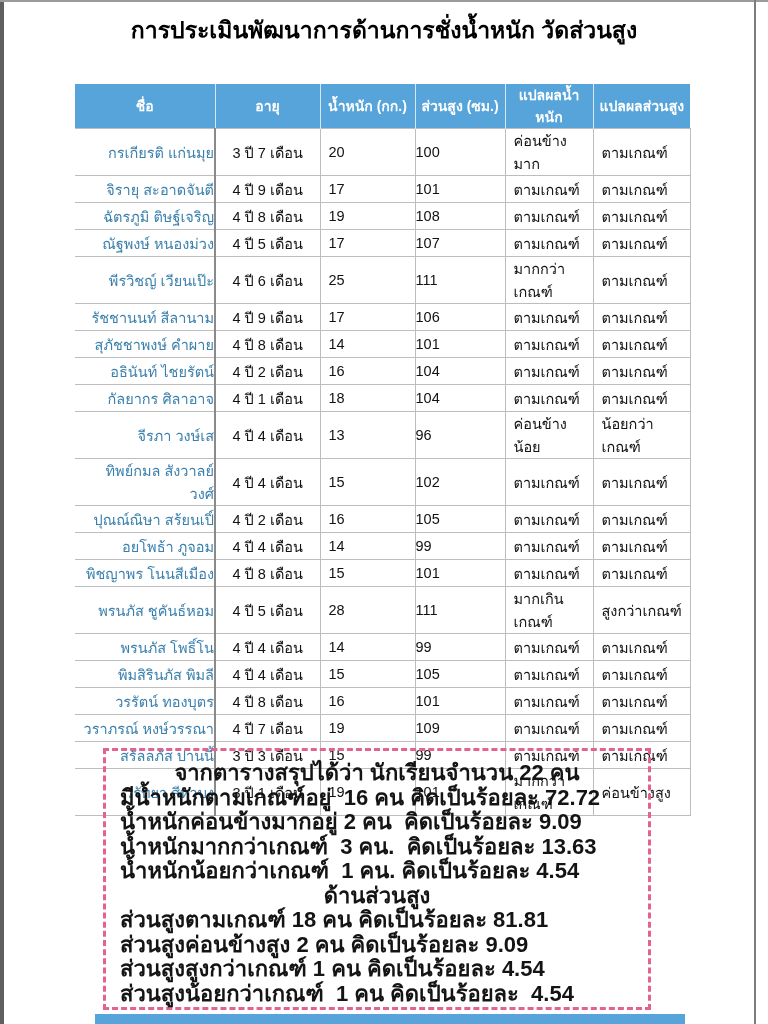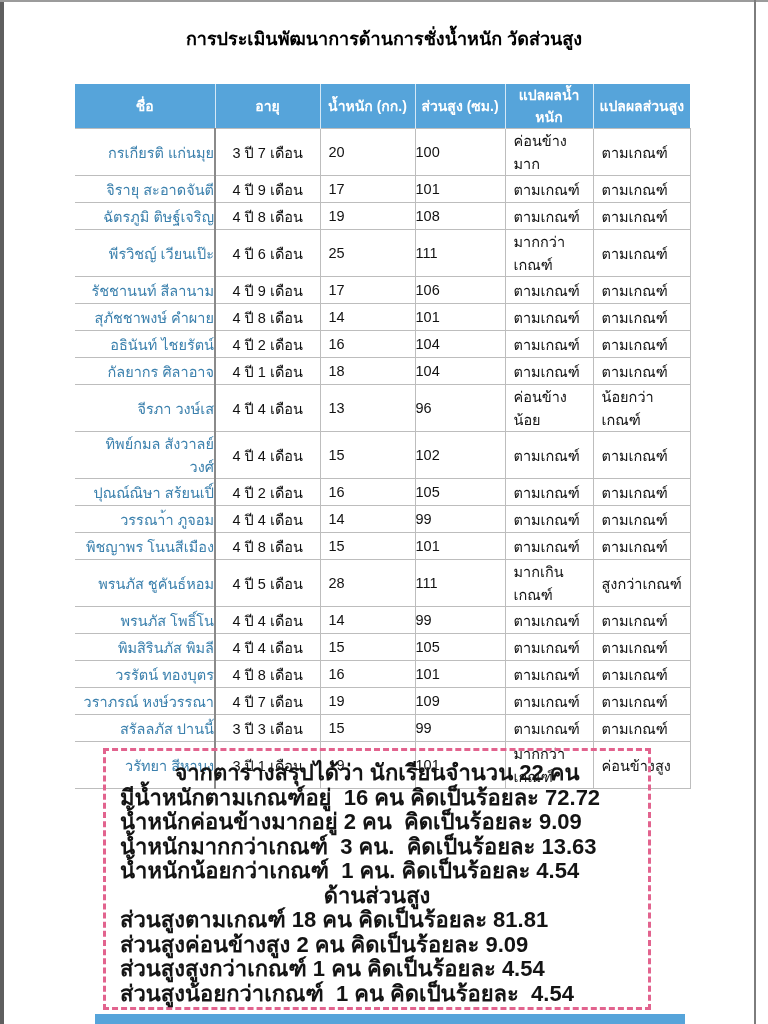--- a/index.html
+++ b/index.html
@@ -14,22 +14,22 @@
     background:#ffffff;
     font-family:"Liberation Sans","DejaVu Sans",sans-serif;
     position:relative;
   }
   
   .edge-left{position:absolute;left:0;top:0;width:4px;height:1024px;background:#5f5f5f;}
   .edge-top{position:absolute;left:0;top:0;width:768px;height:2px;background:#9b9b9b;}
   .edge-right{position:absolute;left:754px;top:0;width:2px;height:1024px;background:#7d7d7d;}
 
   .title{
-    position:absolute;top:24px;left:40px;width:688px;
-    text-align:center;font-size:18px;font-weight:bold;color:#000;
+    position:absolute;top:12px;left:40px;width:688px;
+    text-align:center;font-size:23px;font-weight:bold;color:#000;
   }
 
   table.assessment{
     position:absolute;left:75px;top:84px;width:615px;
     border-collapse:collapse;table-layout:fixed;
     font-size:14.5px;color:#111;
   }
   col.c-name{width:140px;}
   col.c-age{width:105px;}
   col.c-weight{width:95px;}
@@ -120,20 +120,28 @@
       </tr>
       <tr>
         <td class="cell-name">ฉัตรภูมิ  ติษฐ์เจริญ</td>
         <td class="cell-age">4 ปี 8 เดือน</td>
         <td class="cell-weight">19</td>
         <td class="cell-height">108</td>
         <td class="cell-wres">ตามเกณฑ์</td>
         <td class="cell-hres">ตามเกณฑ์</td>
       </tr>
       <tr>
+        <td class="cell-name">ณัฐพงษ์  หนองม่วง</td>
+        <td class="cell-age">4 ปี 5 เดือน</td>
+        <td class="cell-weight">17</td>
+        <td class="cell-height">107</td>
+        <td class="cell-wres">ตามเกณฑ์</td>
+        <td class="cell-hres">ตามเกณฑ์</td>
+      </tr>
+      <tr>
         <td class="cell-name">พีรวิชญ์  เวียนเป๊ะ</td>
         <td class="cell-age">4 ปี 6 เดือน</td>
         <td class="cell-weight">25</td>
         <td class="cell-height">111</td>
         <td class="cell-wres">มากกว่าเกณฑ์</td>
         <td class="cell-hres">ตามเกณฑ์</td>
       </tr>
       <tr>
         <td class="cell-name">รัชชานนท์  สีลานาม</td>
         <td class="cell-age">4 ปี 9 เดือน</td>
@@ -184,21 +192,21 @@
       </tr>
       <tr>
         <td class="cell-name">ปุณณ์ณิษา  สร้ยนเปิ์</td>
         <td class="cell-age">4 ปี 2 เดือน</td>
         <td class="cell-weight">16</td>
         <td class="cell-height">105</td>
         <td class="cell-wres">ตามเกณฑ์</td>
         <td class="cell-hres">ตามเกณฑ์</td>
       </tr>
       <tr>
-        <td class="cell-name">วรรณา้า  ภูจอม</td>
+        <td class="cell-name">อยโพธ้า  ภูจอม</td>
         <td class="cell-age">4 ปี 4 เดือน</td>
         <td class="cell-weight">14</td>
         <td class="cell-height">99</td>
         <td class="cell-wres">ตามเกณฑ์</td>
         <td class="cell-hres">ตามเกณฑ์</td>
       </tr>
       <tr>
         <td class="cell-name">พิชญาพร  โนนสีเมือง</td>
         <td class="cell-age">4 ปี 8 เดือน</td>
         <td class="cell-weight">15</td>

